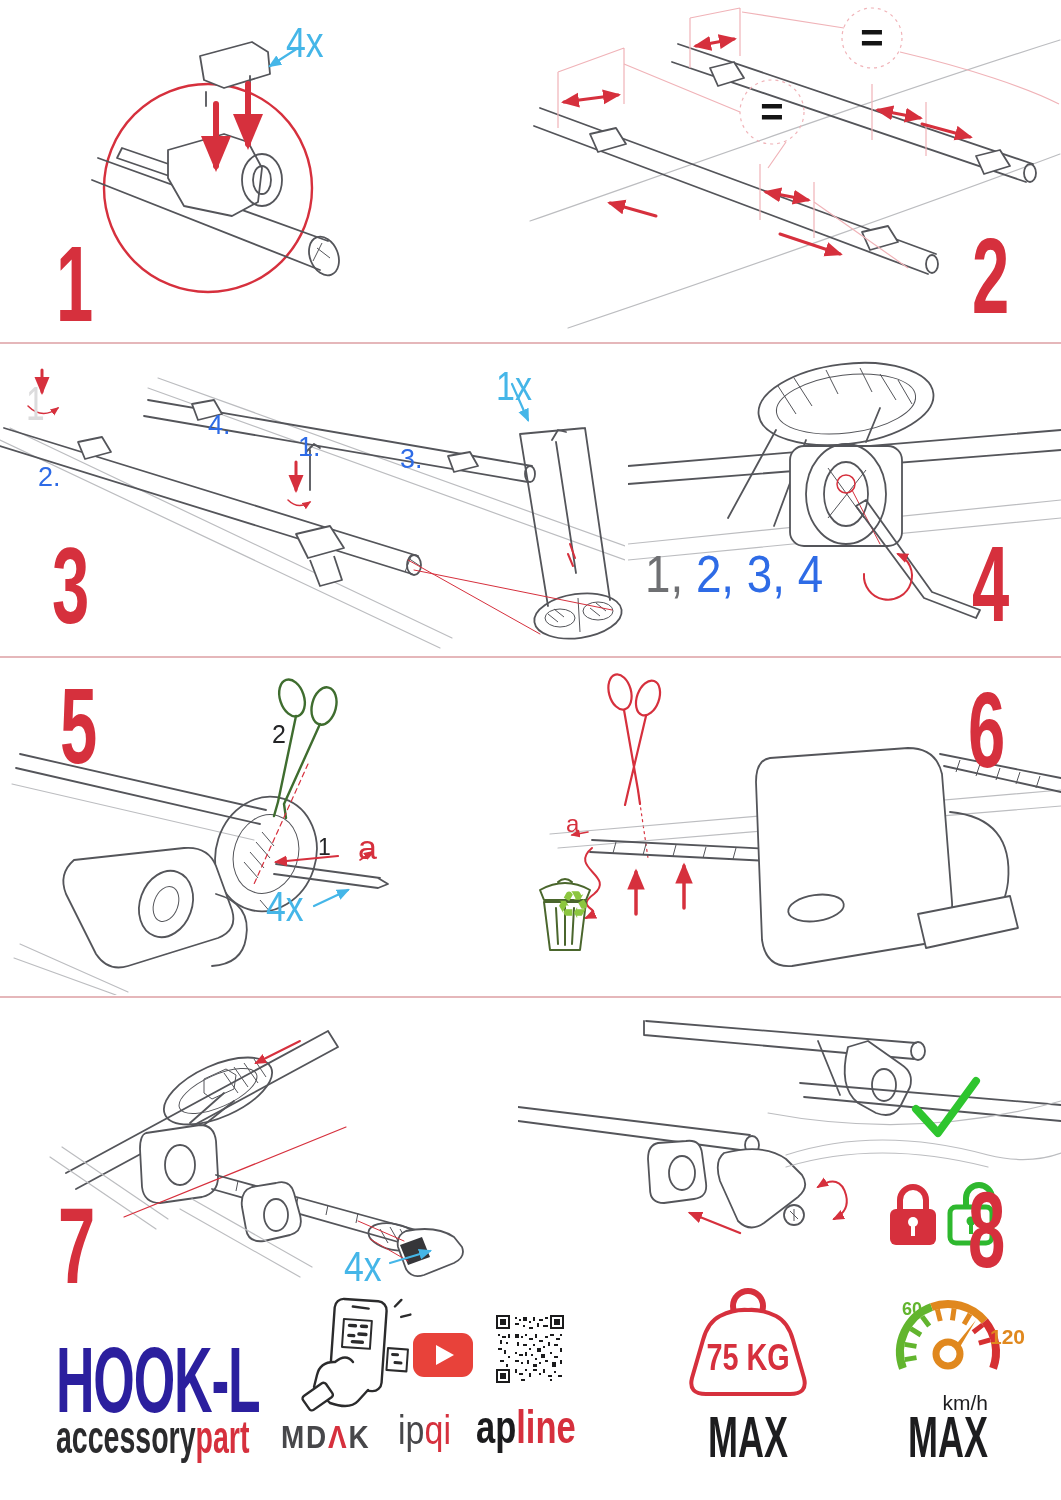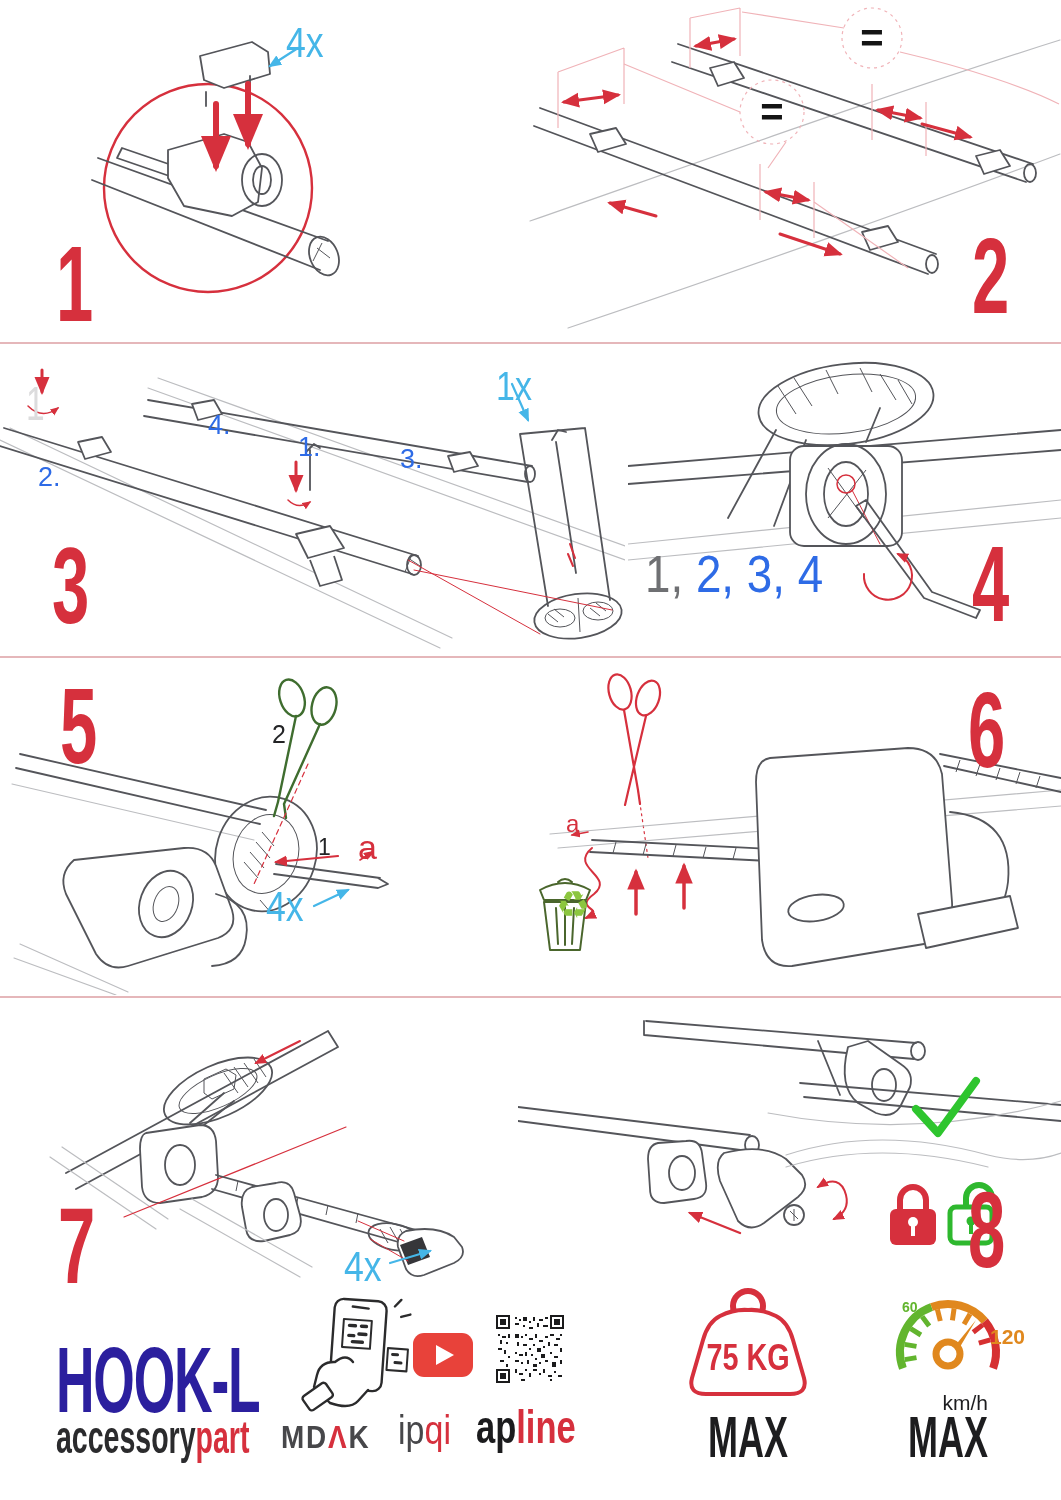--- a/index.html
+++ b/index.html
@@ -29,21 +29,21 @@
         transform:scaleX(.9);transform-origin:left top;}
   .mdak .rd{color:#d6303d;}
   .ipqi{font-size:40px;color:#47474a;line-height:1;transform:scaleX(.85);transform-origin:left top;}
   .ipqi .rd{color:#d6303d;}
   .apline{font-size:46px;font-weight:bold;line-height:1;transform:scaleX(.75);transform-origin:left top;}
   .apline .bk{color:#1b1b1d;} .apline .rd{color:#d6303d;}
   .kg{font-size:36px;font-weight:bold;color:#d6303d;line-height:1;text-align:center;
       transform:scaleX(.8);transform-origin:center top;}
   .maxlab{font-size:58px;font-weight:bold;color:#1d1d1f;line-height:1;text-align:center;
           transform:scaleX(.62);transform-origin:center top;}
-  .spd60{font-size:14px;font-weight:bold;color:#62b52e;line-height:1;}
+  .spd60{font-size:18px;font-weight:bold;color:#62b52e;line-height:1;}
   .spd120{font-size:21px;font-weight:bold;color:#e0881e;line-height:1;}
   .kmh{font-size:21px;color:#1d1d1f;line-height:1;text-align:right;}
   
   .g{stroke:#54555a;fill:none;stroke-width:1.8;stroke-linecap:round;stroke-linejoin:round;}
   .gw{stroke:#54555a;fill:#fff;stroke-width:1.8;stroke-linejoin:round;}
   .gl{stroke:#bcbdc0;fill:none;stroke-width:1.2;stroke-linecap:round;}
   .gt{stroke:#54555a;fill:none;stroke-width:1;}
   .r{stroke:#d6303d;fill:none;stroke-linecap:round;stroke-linejoin:round;}
   .p{stroke:#f0b3b8;fill:none;stroke-width:1.2;}
   .b{stroke:#45b6e8;fill:none;stroke-linecap:round;}

